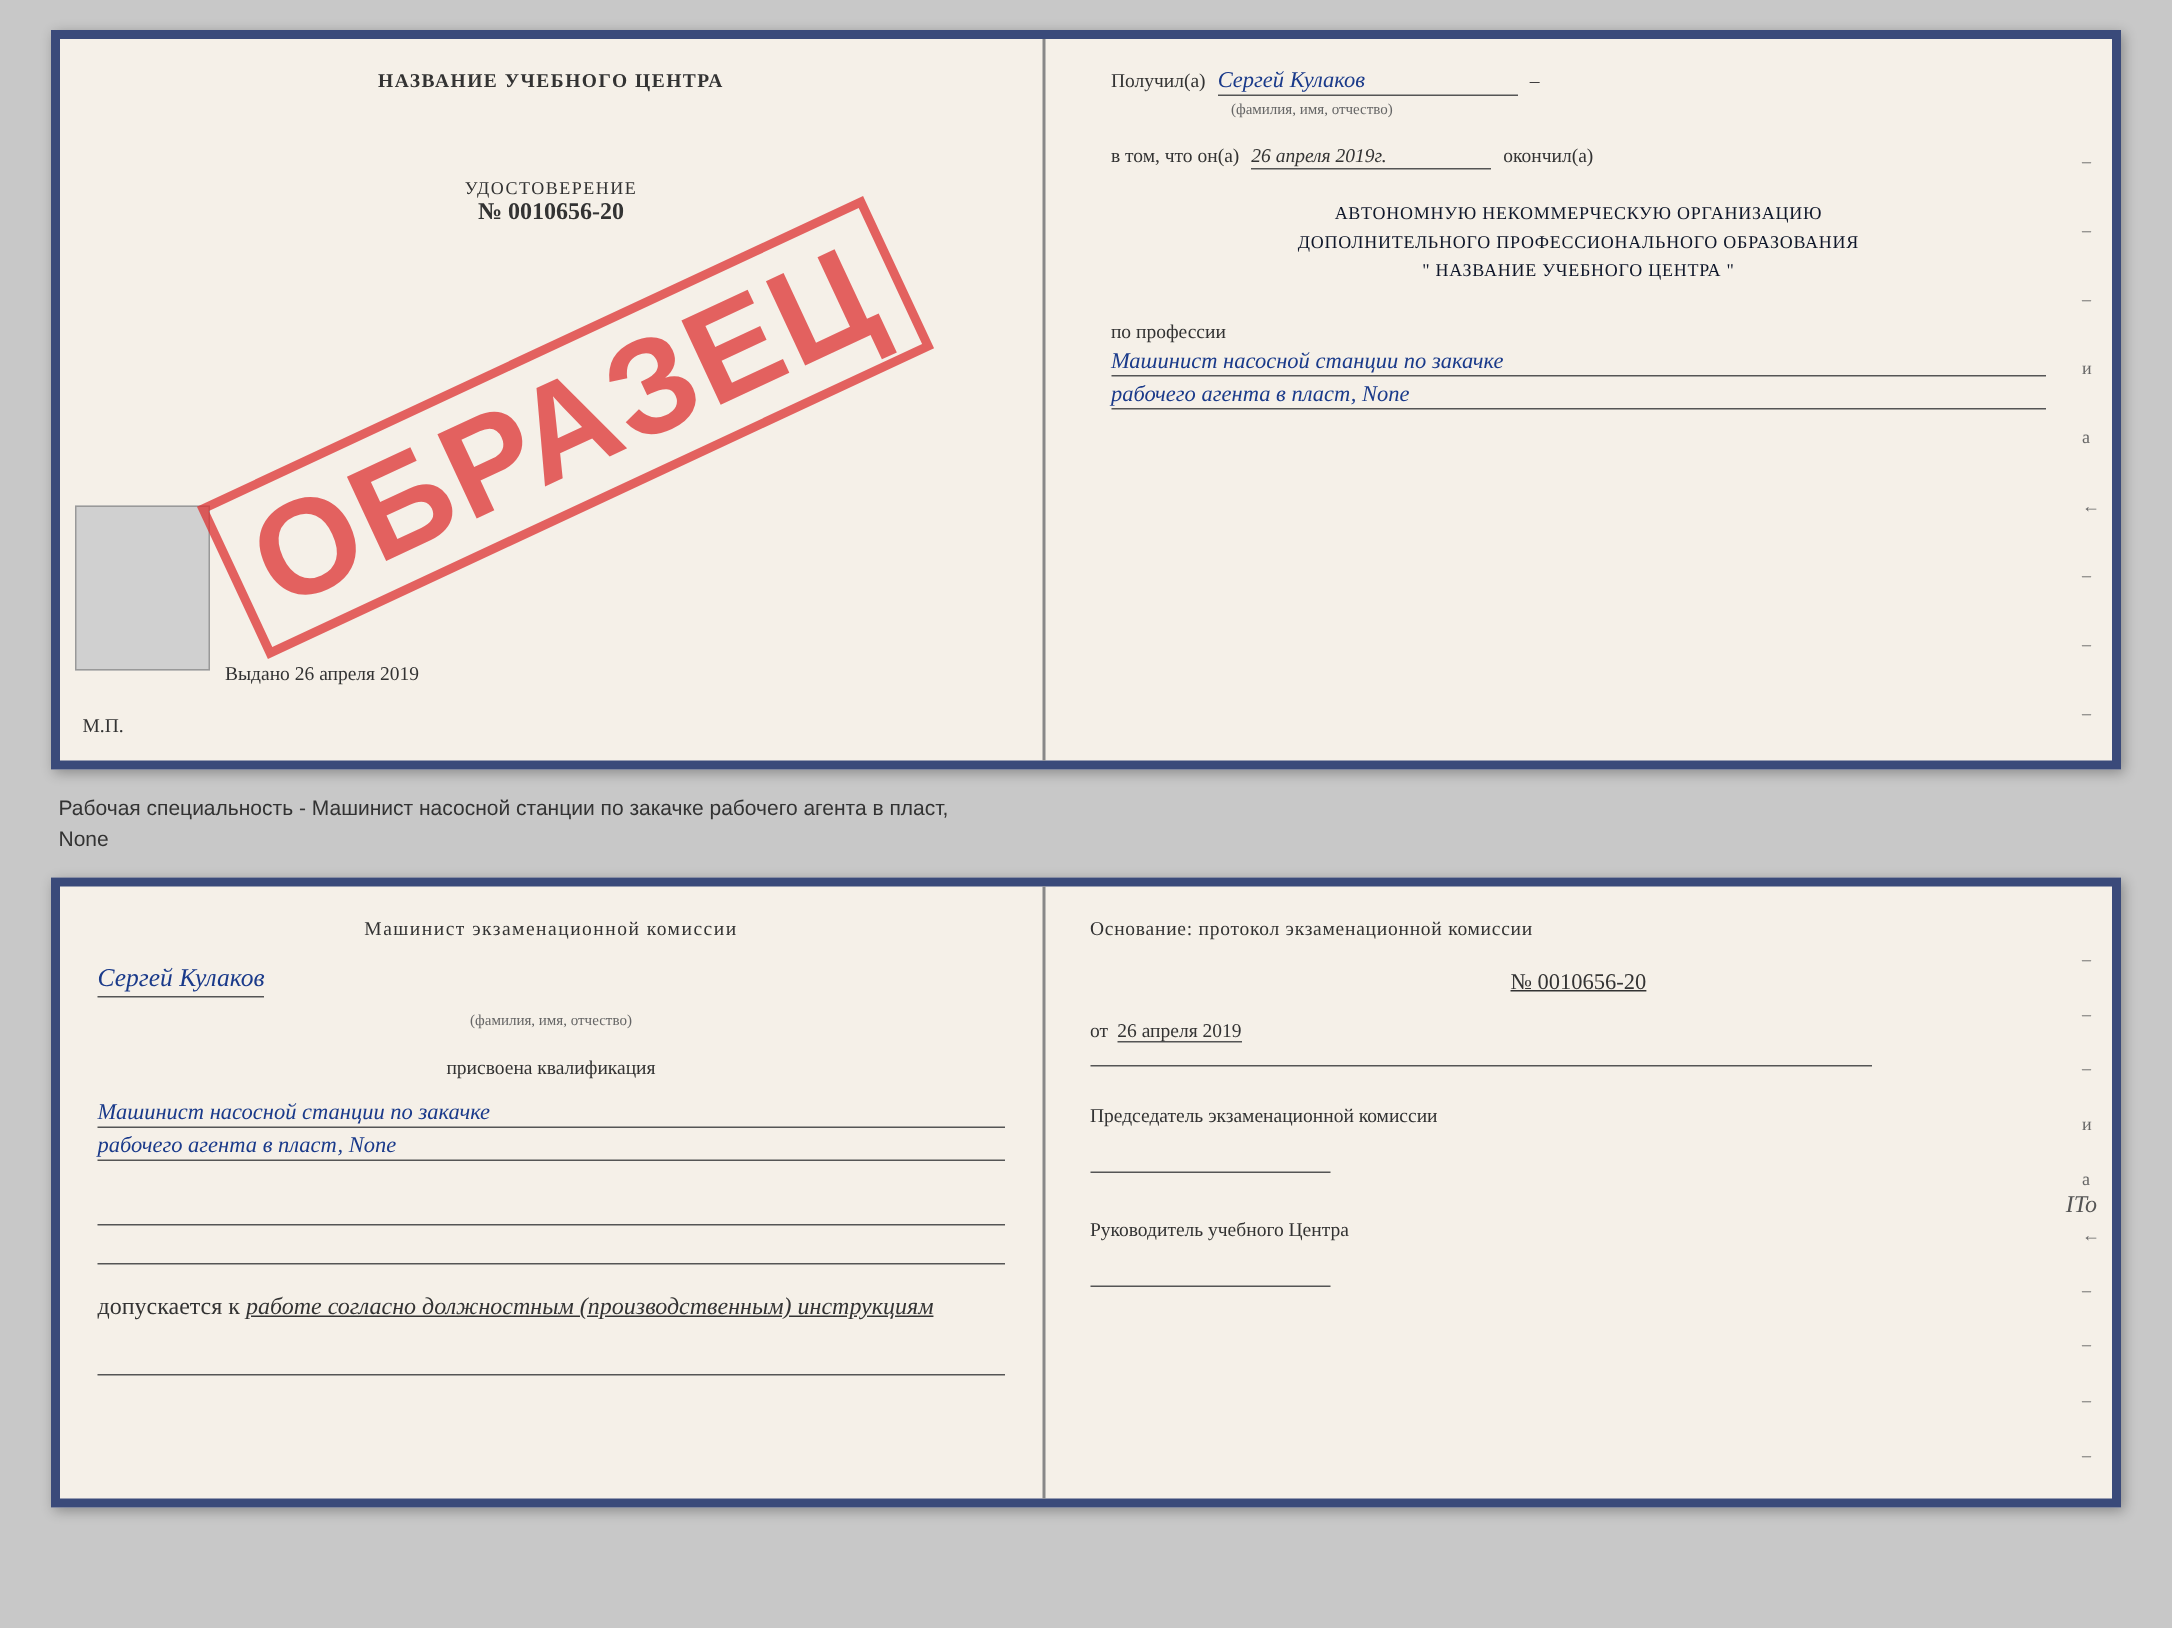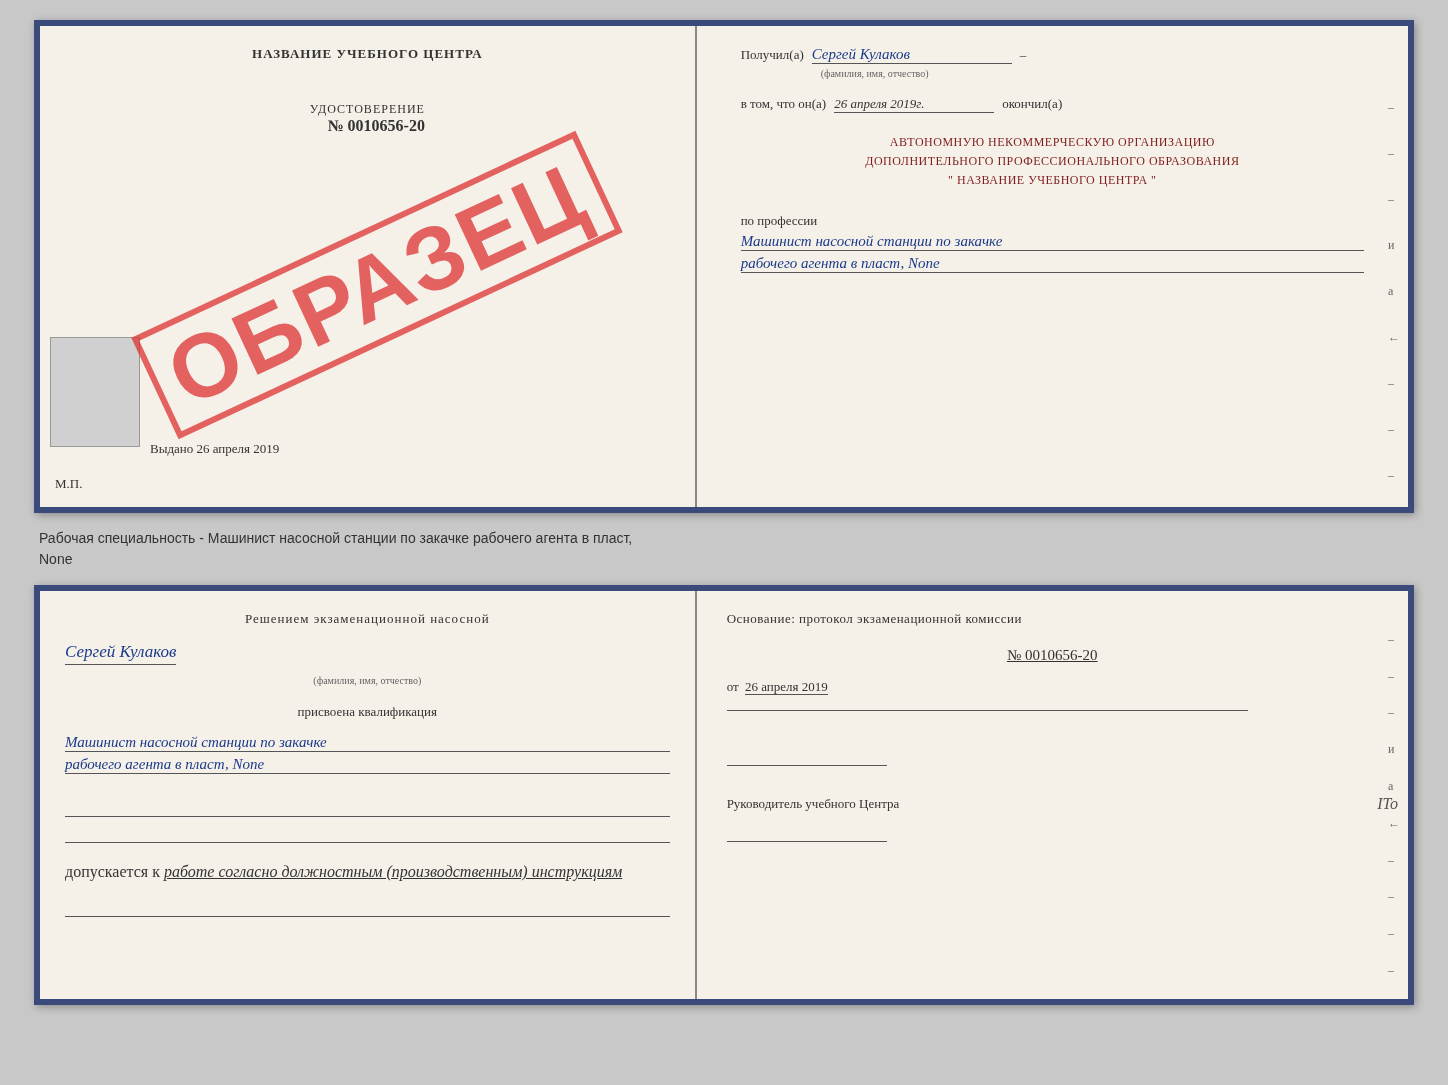--- a/index.html
+++ b/index.html
@@ -57,22 +57,22 @@
 
     .cert-stamp-area {
       display: flex;
       flex-direction: column;
       align-items: center;
       position: relative;
       flex: 1;
     }
 
     .cert-number-block {
-      text-align: right;
-      margin-top: 30px;
+      text-align: center;
+      margin-top: 46px;
       font-size: 13px;
       color: #333;
     }
 
     .cert-number-block .label {
       text-transform: uppercase;
       font-size: 12px;
       letter-spacing: 1px;
     }
 
@@ -162,21 +162,21 @@
       align-items: baseline;
       gap: 8px;
       font-size: 13px;
       color: #333;
       flex-wrap: wrap;
     }
 
     .org-block {
       text-align: center;
       font-size: 12px;
-      color: #7f1d1d;
+      color: #0f172a;
       text-transform: uppercase;
       line-height: 1.6;
       letter-spacing: 0.5px;
       margin-top: 5px;
     }
 
     .profession-block {
       font-size: 13px;
       color: #333;
       margin-top: 5px;
@@ -441,21 +441,21 @@
 </div>
 
 <div class="caption-text">
   <div>Рабочая специальность - Машинист насосной станции по закачке рабочего агента в пласт,</div>
   <div>None</div>
 </div>
 
 <div class="document-bottom">
 
   <div class="bottom-left">
-    <div class="commission-title">Решением экзаменационной насосной</div>
+    <div class="commission-title">Машинист экзаменационной комиссии</div>
 
     <div style="margin-top:5px;">
       <span class="name-cursive">Сергей Кулаков</span>
     </div>
     <div class="name-hint">(фамилия, имя, отчество)</div>
 
     <div class="qualification-label" style="margin-top:8px;">присвоена квалификация</div>
 
     <div>
       <span class="qualification-value">Машинист насосной станции по закачке</span>
@@ -481,20 +481,21 @@
     <div class="protocol-number">№ 0010656-20</div>
 
     <div class="protocol-date">
       <span>от</span>
       <span style="border-bottom:1px solid #555; margin-left:3px;">26 апреля 2019</span>
     </div>
 
     <div style="margin-top:5px; border-bottom:1px solid #555; height:1px; width:80%;"></div>
 
     <div class="signature-block" style="margin-top:15px;">
+      <div>Председатель экзаменационной комиссии</div>
       <div class="signature-line"></div>
     </div>
 
     <div class="signature-block" style="margin-top:20px;">
       <div>Руководитель учебного Центра</div>
       <div class="signature-line"></div>
     </div>
 
     <div class="ito-mark">ITo</div>
 

